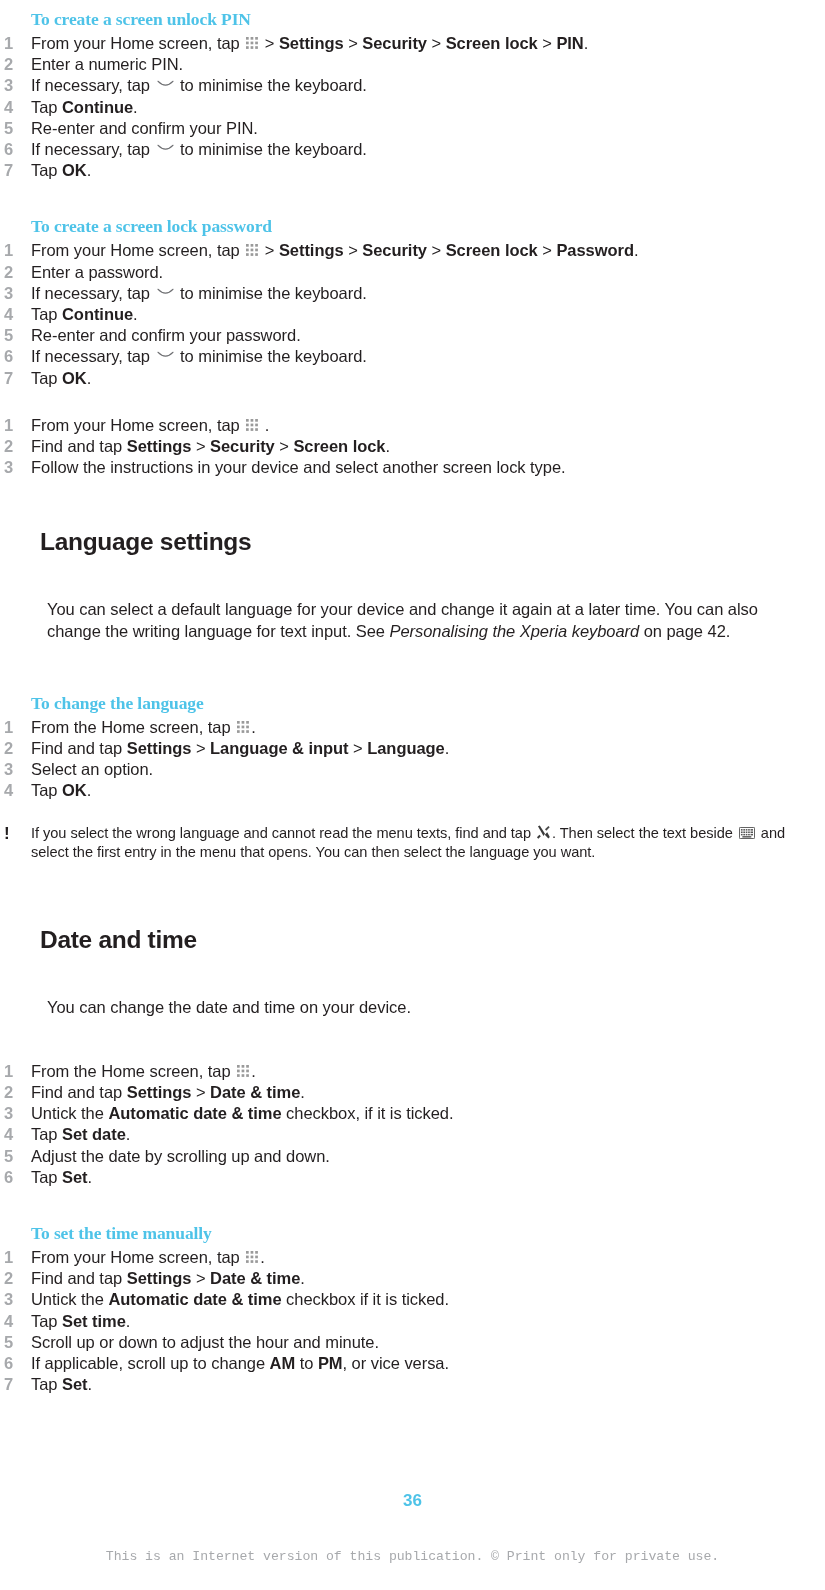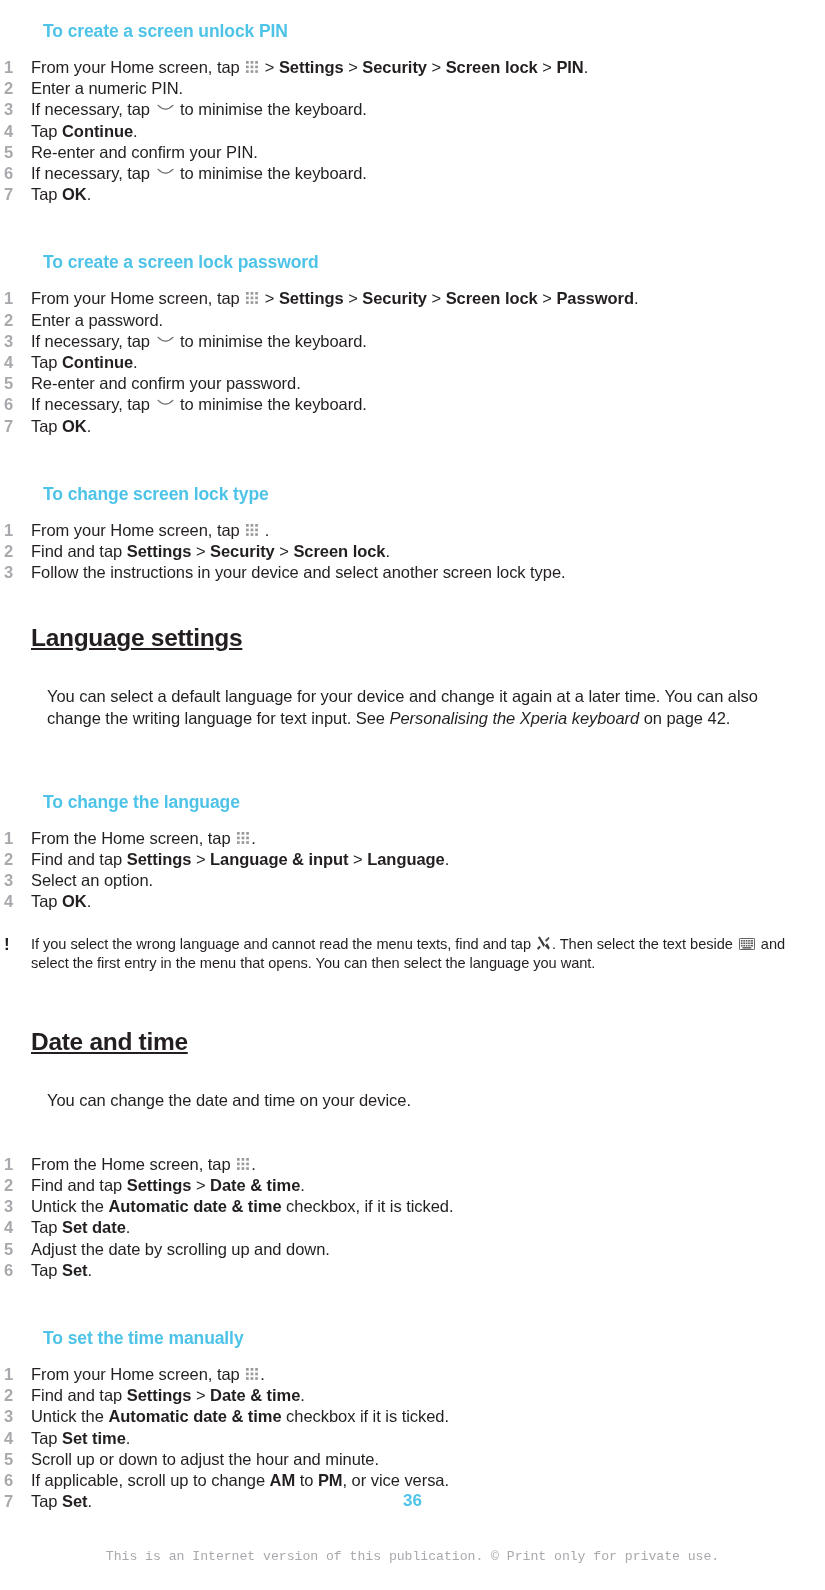--- a/index.html
+++ b/index.html
@@ -29,33 +29,33 @@
     top: 0;
     width: 825px;
   }
 
   
   .h-sub {
     color: #4ec3e8;
     font-size: 17.5px;
     font-weight: bold;
     line-height: 21px;
-    margin: 12px;
+    margin: 0;
     padding: 9px 0 3px 31px;
     letter-spacing: -0.1px;
+    font-family: Liberation Serif, serif;
   }
   .h-main {
     color: #231f20;
     font-size: 24.5px;
     font-weight: bold;
     line-height: 29px;
-    margin: 0;
+    margin: 9px;
     padding: 0 0 0 31px;
     letter-spacing: -0.3px;
-    text-decoration: underline;
   }
 
   
   .para {
     font-size: 16.5px;
     line-height: 21.2px;
     margin: 16px;
     padding: 0 10px 0 31px;
     letter-spacing: -0.05px;
   }
@@ -235,21 +235,20 @@
         <li><span>Tap </span><b>Continue</b><span>.</span></li>
         <li><span>Re-enter and confirm your password.</span></li>
         <li><span>If necessary, tap </span><span class="ic ic-chevron"><svg viewBox="0 0 18 12" width="17" height="12">
               <path d="M1.2 3.2 Q9 11.2 16.8 3.2" fill="none" stroke="#6d6e71" stroke-width="1.45" stroke-linecap="round"></path>
             </svg></span><span> to minimise the keyboard.</span></li>
         <li><span>Tap </span><b>OK</b><span>.</span></li>
       </ol>
 
     <div class="sp-26"></div>
 
-    <h3 class="h-sub">To change screen lock type</h3>
     <ol class="steps">
         <li><span>From your Home screen, tap </span><span class="ic ic-appdrawer"><svg viewBox="0 0 13 13" width="13" height="13">
               <rect x="0" y="0" width="2.7" height="2.7" fill="#9a9a9a"></rect>
               <rect x="4.6" y="0" width="2.7" height="2.7" fill="#9a9a9a"></rect>
               <rect x="9.2" y="0" width="2.7" height="2.7" fill="#9a9a9a"></rect>
               <rect x="0" y="4.6" width="2.7" height="2.7" fill="#9a9a9a"></rect>
               <rect x="4.6" y="4.6" width="2.7" height="2.7" fill="#9a9a9a"></rect>
               <rect x="9.2" y="4.6" width="2.7" height="2.7" fill="#9a9a9a"></rect>
               <rect x="0" y="9.2" width="2.7" height="2.7" fill="#9a9a9a"></rect>
               <rect x="4.6" y="9.2" width="2.7" height="2.7" fill="#9a9a9a"></rect>

